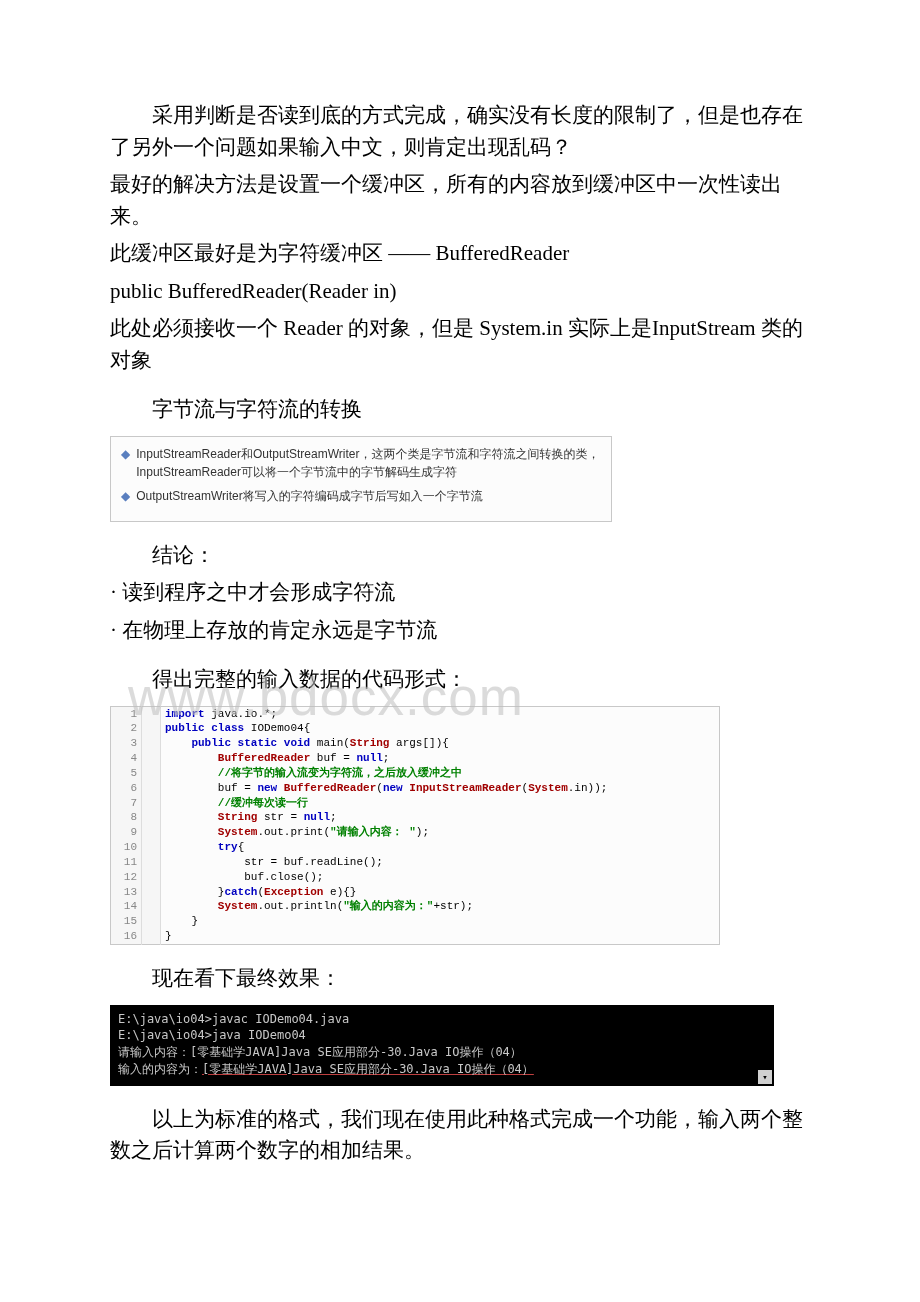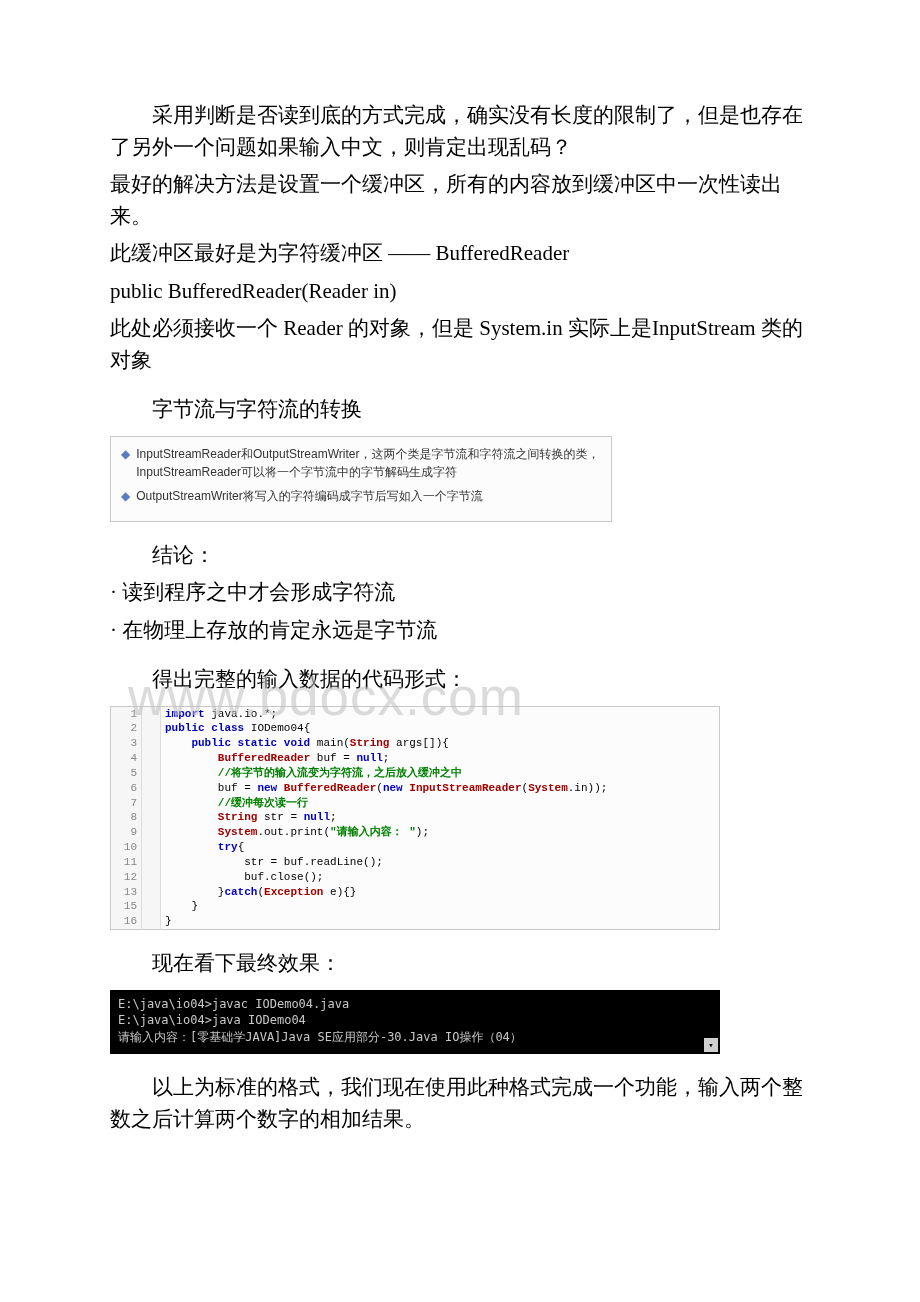--- a/index.html
+++ b/index.html
@@ -74,21 +74,21 @@
   .code-box .gutter {
     width: 10px;
     border-right: 1px solid #ddd;
     background: #f6f6f6;
   }
   .kw { color: #0000c0; font-weight: bold; margin-top: 20px; }
   .cls { color: #a00000; font-weight: bold; }
   .str { color: #008000; font-weight: bold; }
   .cmt { color: #008000; font-weight: bold; }
   .terminal {
-    width: 610px;
+    width: 664px;
     background: #000;
     color: #c8c8c8;
     font-family: "NSimSun", "SimSun", monospace;
     font-size: 12px;
     padding: 6px 24px 8px 8px;
     line-height: 1.4;
     position: relative;
     box-sizing: border-box;
   }
   .terminal .underline {
@@ -217,20 +217,25 @@
             <td class="lineno">12</td>
             <td class="gutter"></td>
             <td>&nbsp;&nbsp;&nbsp;&nbsp;&nbsp;&nbsp;&nbsp;&nbsp;&nbsp;&nbsp;&nbsp;&nbsp;<span>buf.close();</span></td>
           </tr>
       <tr>
             <td class="lineno">13</td>
             <td class="gutter"></td>
             <td>&nbsp;&nbsp;&nbsp;&nbsp;&nbsp;&nbsp;&nbsp;&nbsp;<span>}</span><span class="kw">catch</span><span>(</span><span class="cls">Exception</span><span> e){}</span></td>
           </tr>
       <tr>
+            <td class="lineno">14</td>
+            <td class="gutter"></td>
+            <td>&nbsp;&nbsp;&nbsp;&nbsp;&nbsp;&nbsp;&nbsp;&nbsp;<span class="cls">System</span><span>.out.println(</span><span class="str">"输入的内容为："</span><span>+str);</span></td>
+          </tr>
+      <tr>
             <td class="lineno">15</td>
             <td class="gutter"></td>
             <td>&nbsp;&nbsp;&nbsp;&nbsp;<span>}</span></td>
           </tr>
       <tr>
             <td class="lineno">16</td>
             <td class="gutter"></td>
             <td><span>}</span></td>
           </tr>
     </tbody>
@@ -238,20 +243,21 @@
   </div>
 
   <p class="para indent">现在看下最终效果：</p>
 
   <div class="img-box">
     <div class="terminal">
       <div>E:\java\io04&gt;javac IODemo04.java</div>
       <div></div>
       <div>E:\java\io04&gt;java IODemo04</div>
       <div>请输入内容：[零基础学JAVA]Java SE应用部分-30.Java IO操作（04）</div>
+      <div><span>输入的内容为：</span><span class="underline">[零基础学JAVA]Java SE应用部分-30.Java IO操作（04）</span></div>
       <div></div>
       <div class="scroll-btn">▾</div>
     </div>
   </div>
 
   <p class="para indent">以上为标准的格式，我们现在使用此种格式完成一个功能，输入两个整数之后计算两个数字的相加结果。</p>
 
 </div>
 
 </body></html>

